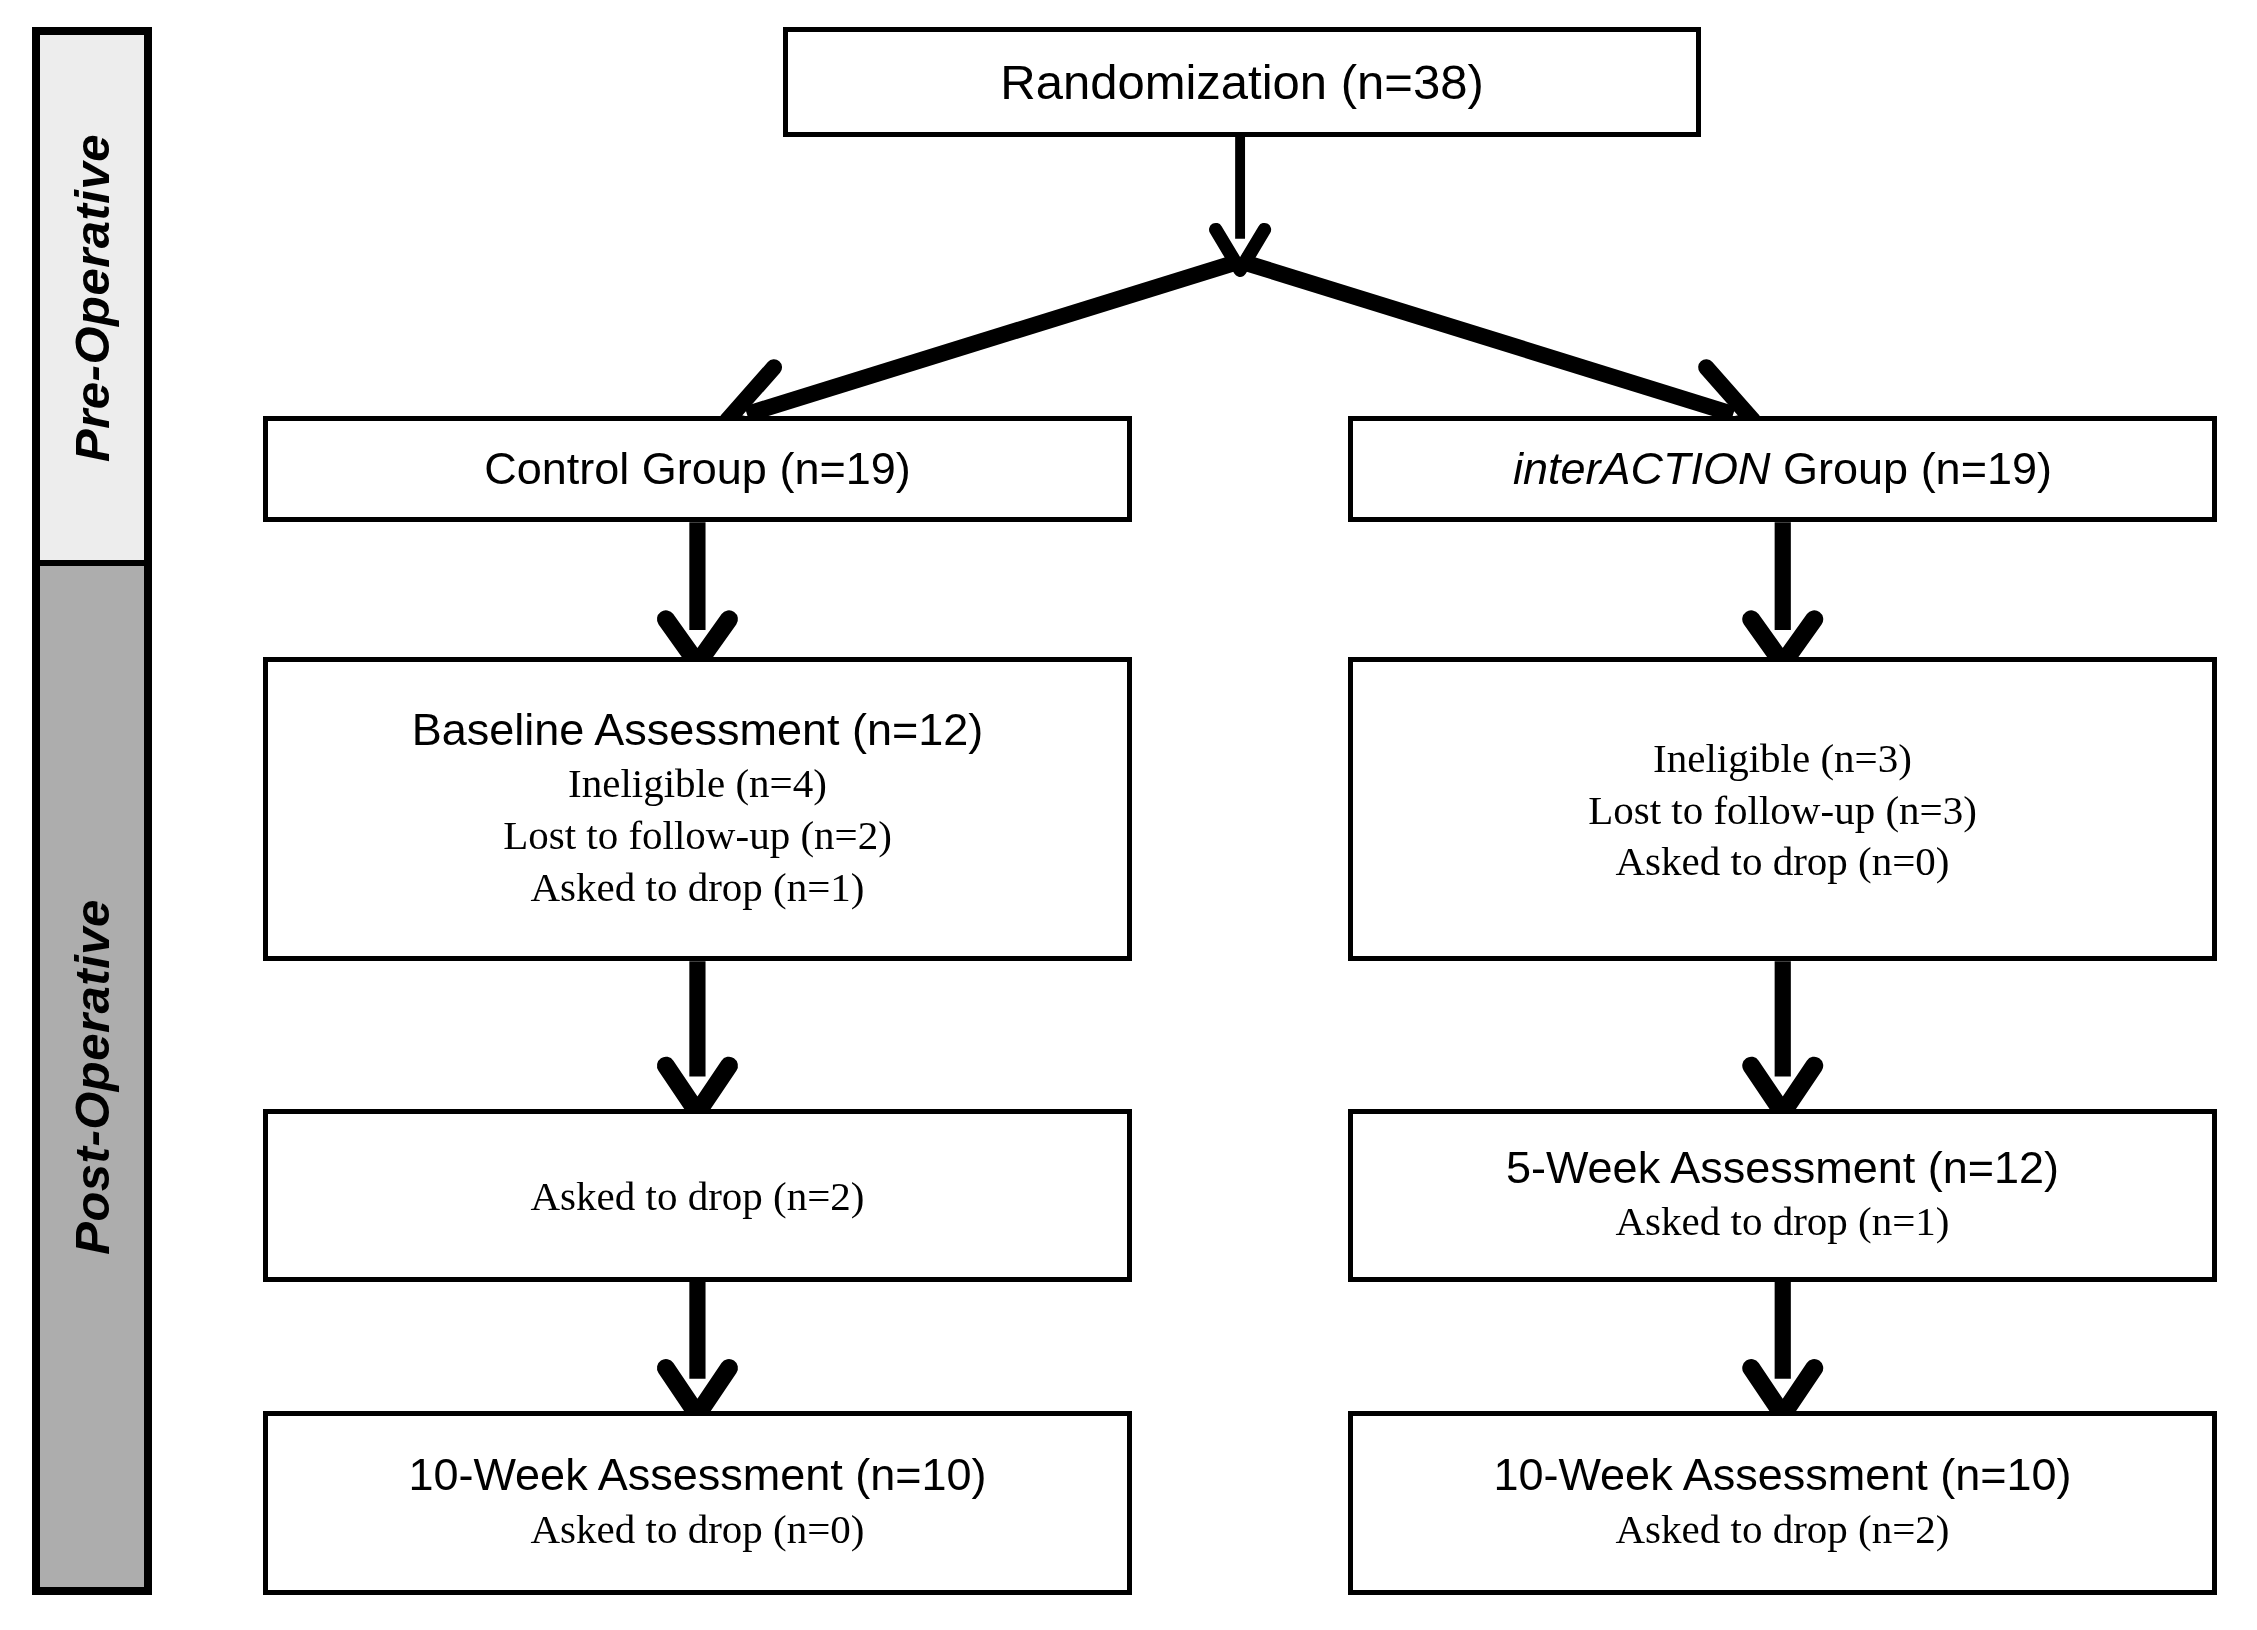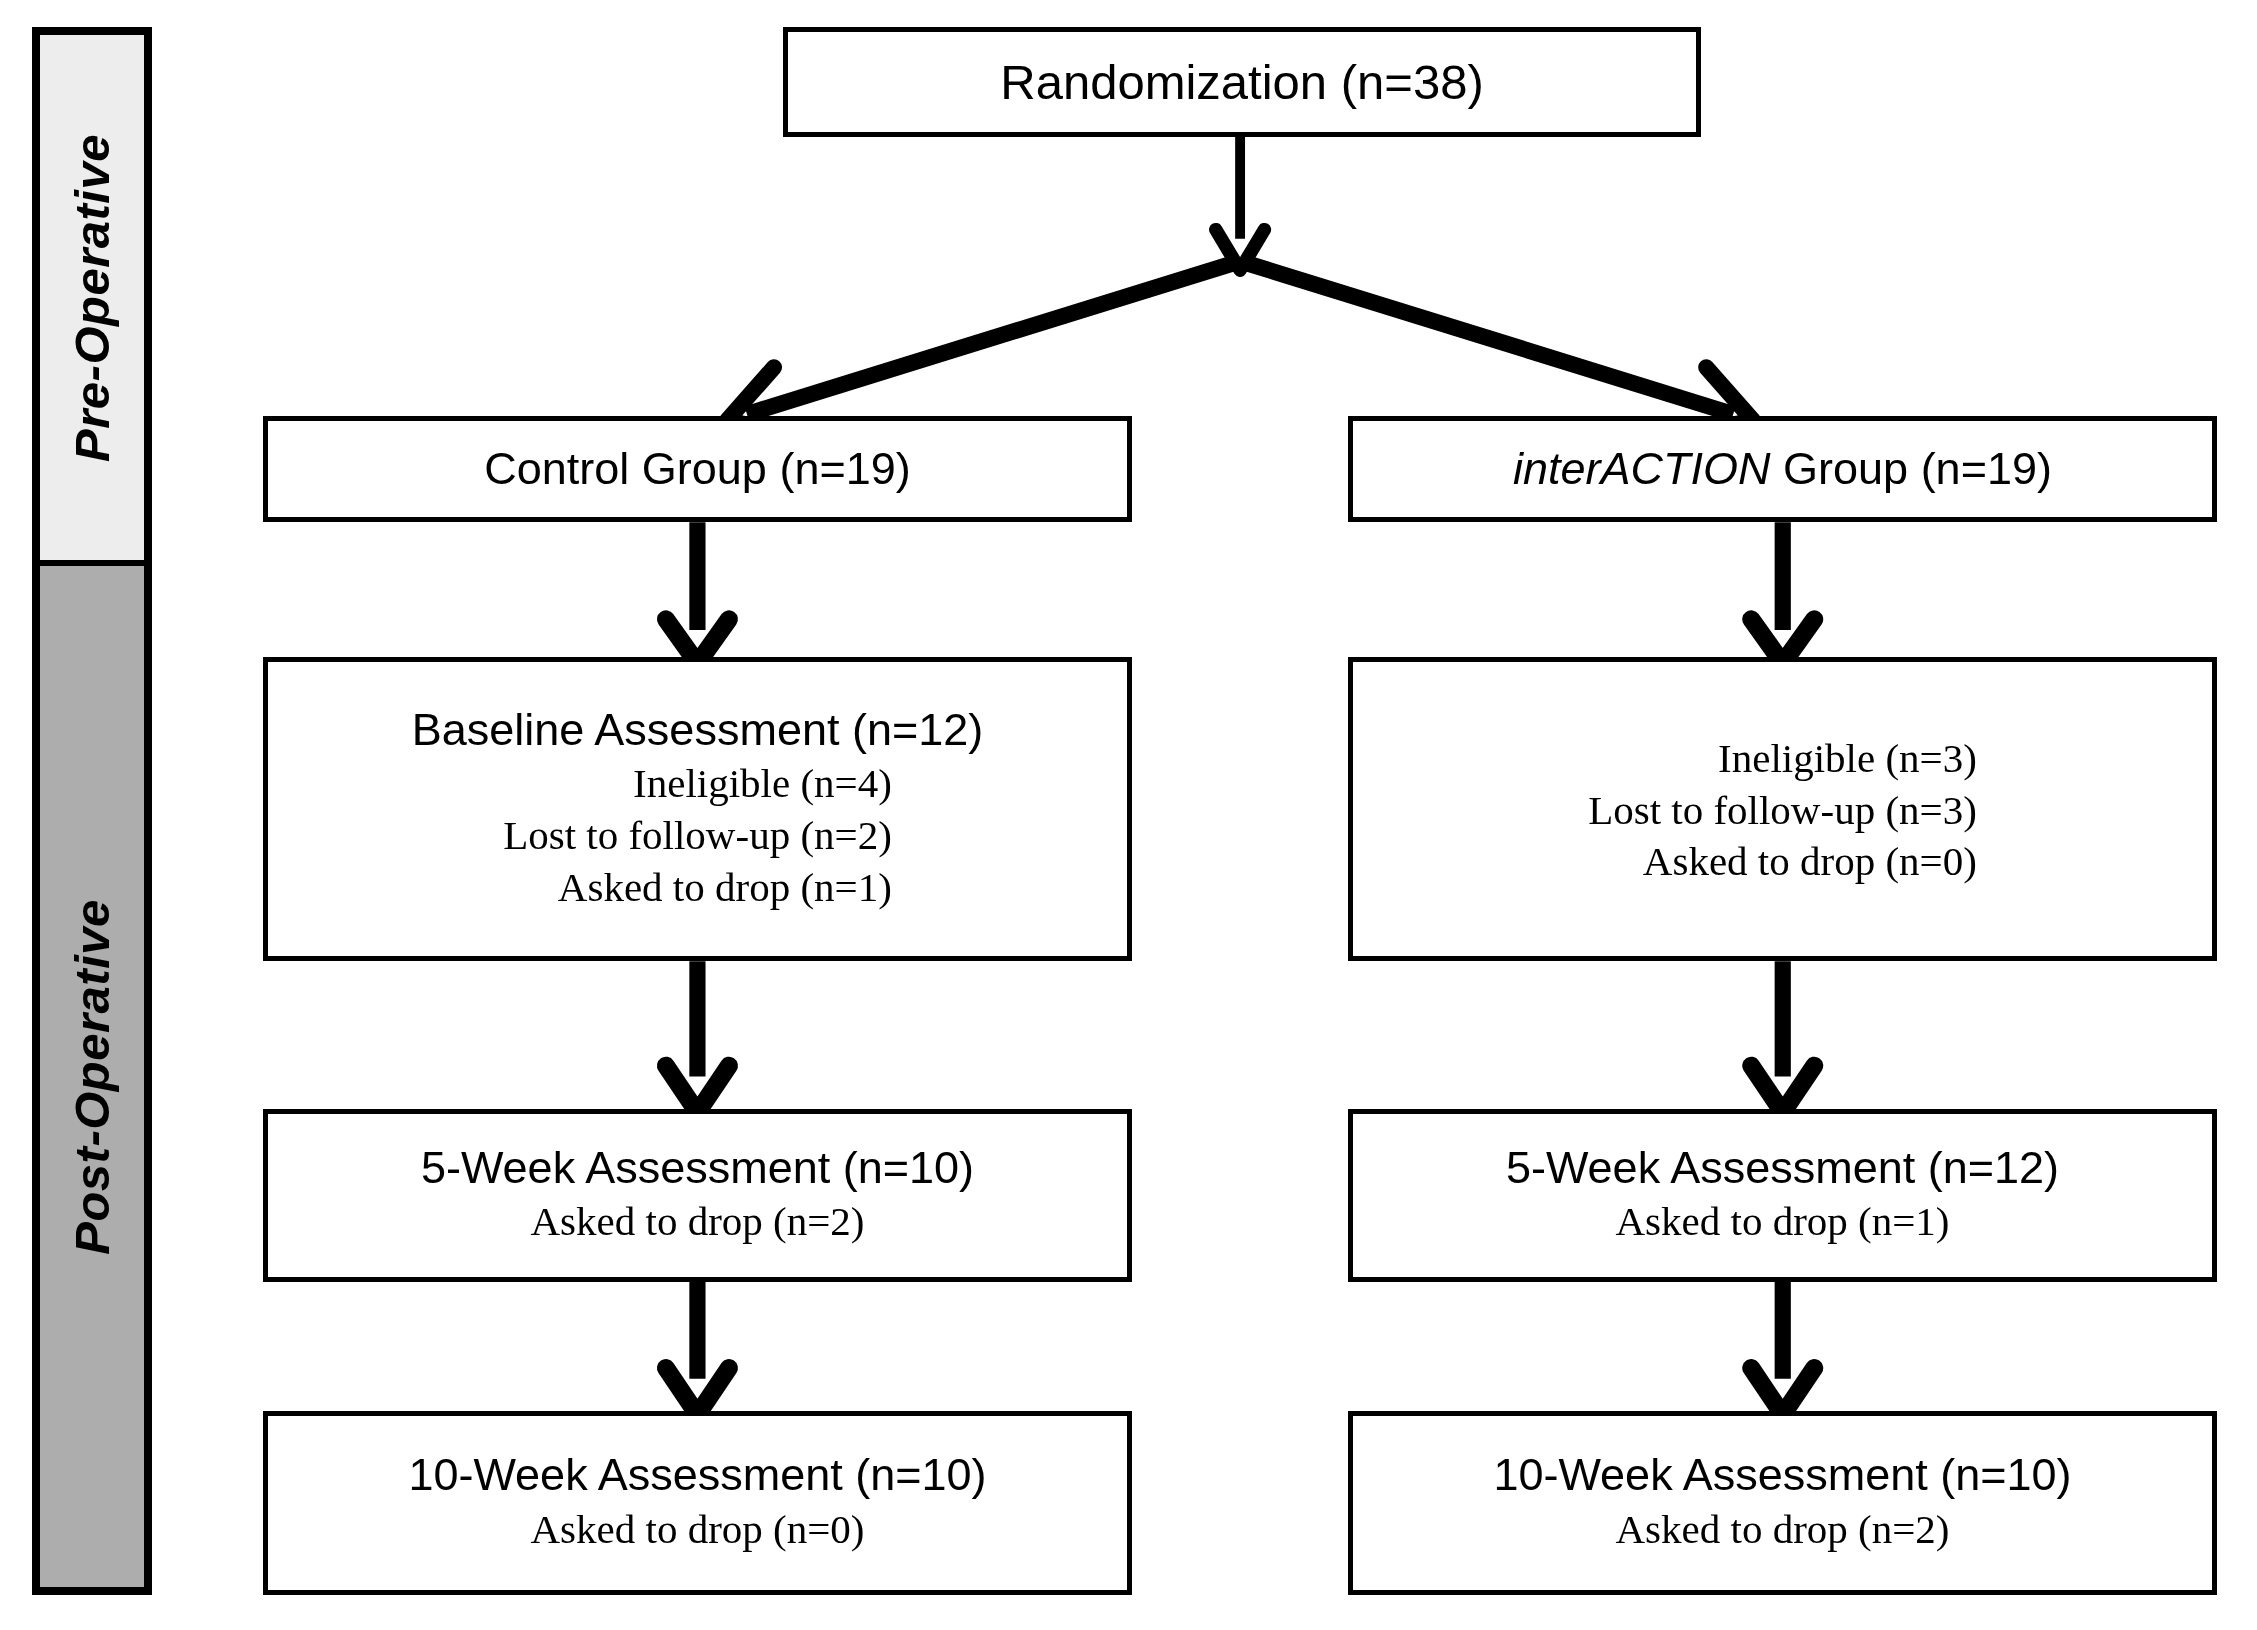--- a/index.html
+++ b/index.html
@@ -14,21 +14,21 @@
             display:flex;align-items:center;justify-content:center;}
   .rail-seg-pre{top:0;height:531px;background:#ededed;border-bottom:6.3px solid #000;}
   .rail-seg-post{top:531px;height:1021px;background:#adadad;}
   .rail-label{font-weight:bold;font-style:italic;font-size:49px;
               letter-spacing:0.5px;white-space:nowrap;
               transform:rotate(-90deg);transform-origin:center center;}
 
   
   .node{position:absolute;box-sizing:border-box;background:#fff;
         border:5.4px solid #000;display:flex;flex-direction:column;
-        align-items:center;justify-content:center;text-align:right;}
+        align-items:center;justify-content:center;text-align:center;}
   .node-title{font-weight:normal;font-size:45px;line-height:1.12;
               white-space:nowrap;font-family:"Liberation Sans",sans-serif;}
   .node-title.plain{font-weight:normal;font-size:49px;}
   .node-title .ital{font-style:italic;}
   .node-sub{font-family:"Liberation Serif",serif;font-weight:normal;
             font-size:41px;line-height:1.26;white-space:nowrap;}
   .sub-wrap{margin-top:3px;}
 
   
   .wires{position:absolute;left:0;top:0;width:2257px;height:1631px;
@@ -115,21 +115,20 @@
 
 <div class="node" style="left:1348px;top:657px;width:869px;height:304px;">
   <div class="sub-wrap">
     <div class="node-sub">Ineligible (n=3)</div>
     <div class="node-sub">Lost to follow-up (n=3)</div>
     <div class="node-sub">Asked to drop (n=0)</div>
   </div>
 </div>
 
 <div class="node" style="left:263px;top:1109px;width:869px;height:173px;">
-  <div class="node-title">5-Week Assessment (n=10)</div>
   <div class="sub-wrap">
     <div class="node-sub">Asked to drop (n=2)</div>
   </div>
 </div>
 
 <div class="node" style="left:1348px;top:1109px;width:869px;height:173px;">
   <div class="node-title">5-Week Assessment (n=12)</div>
   <div class="sub-wrap">
     <div class="node-sub">Asked to drop (n=1)</div>
   </div>

